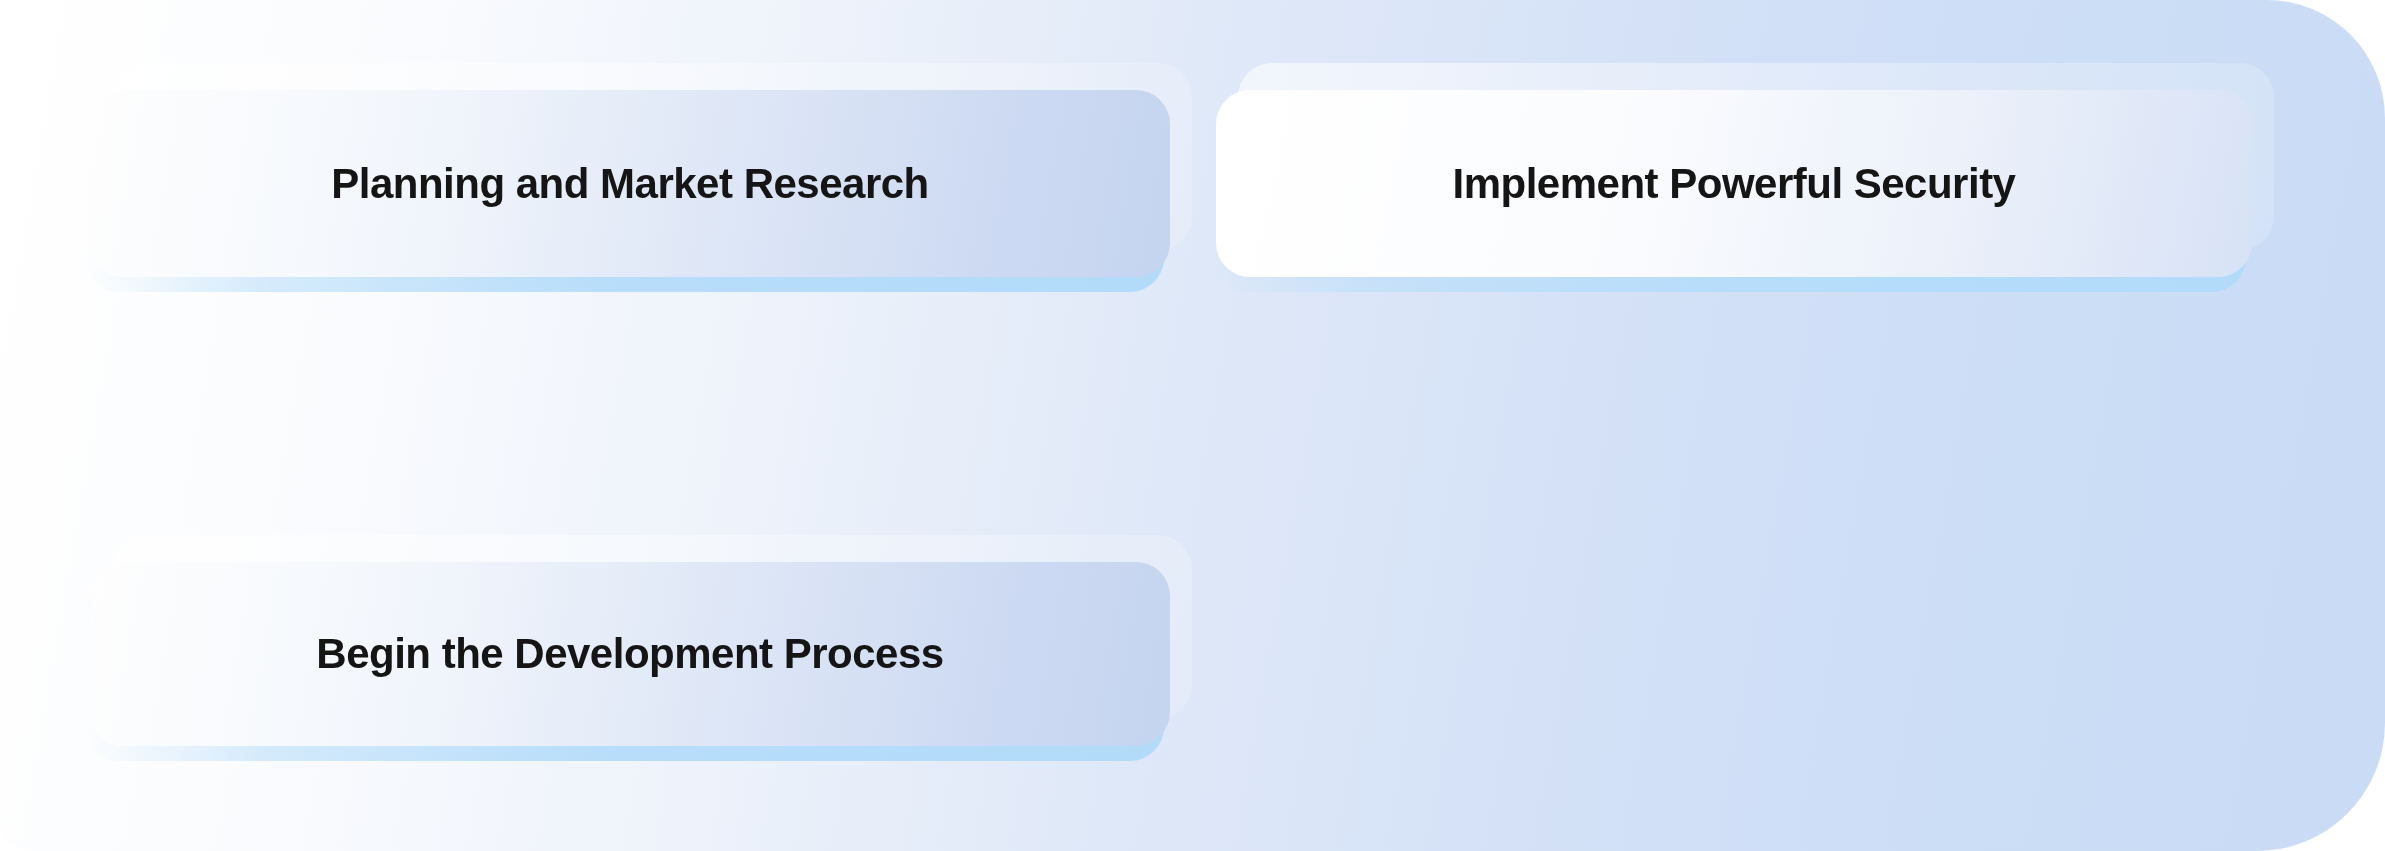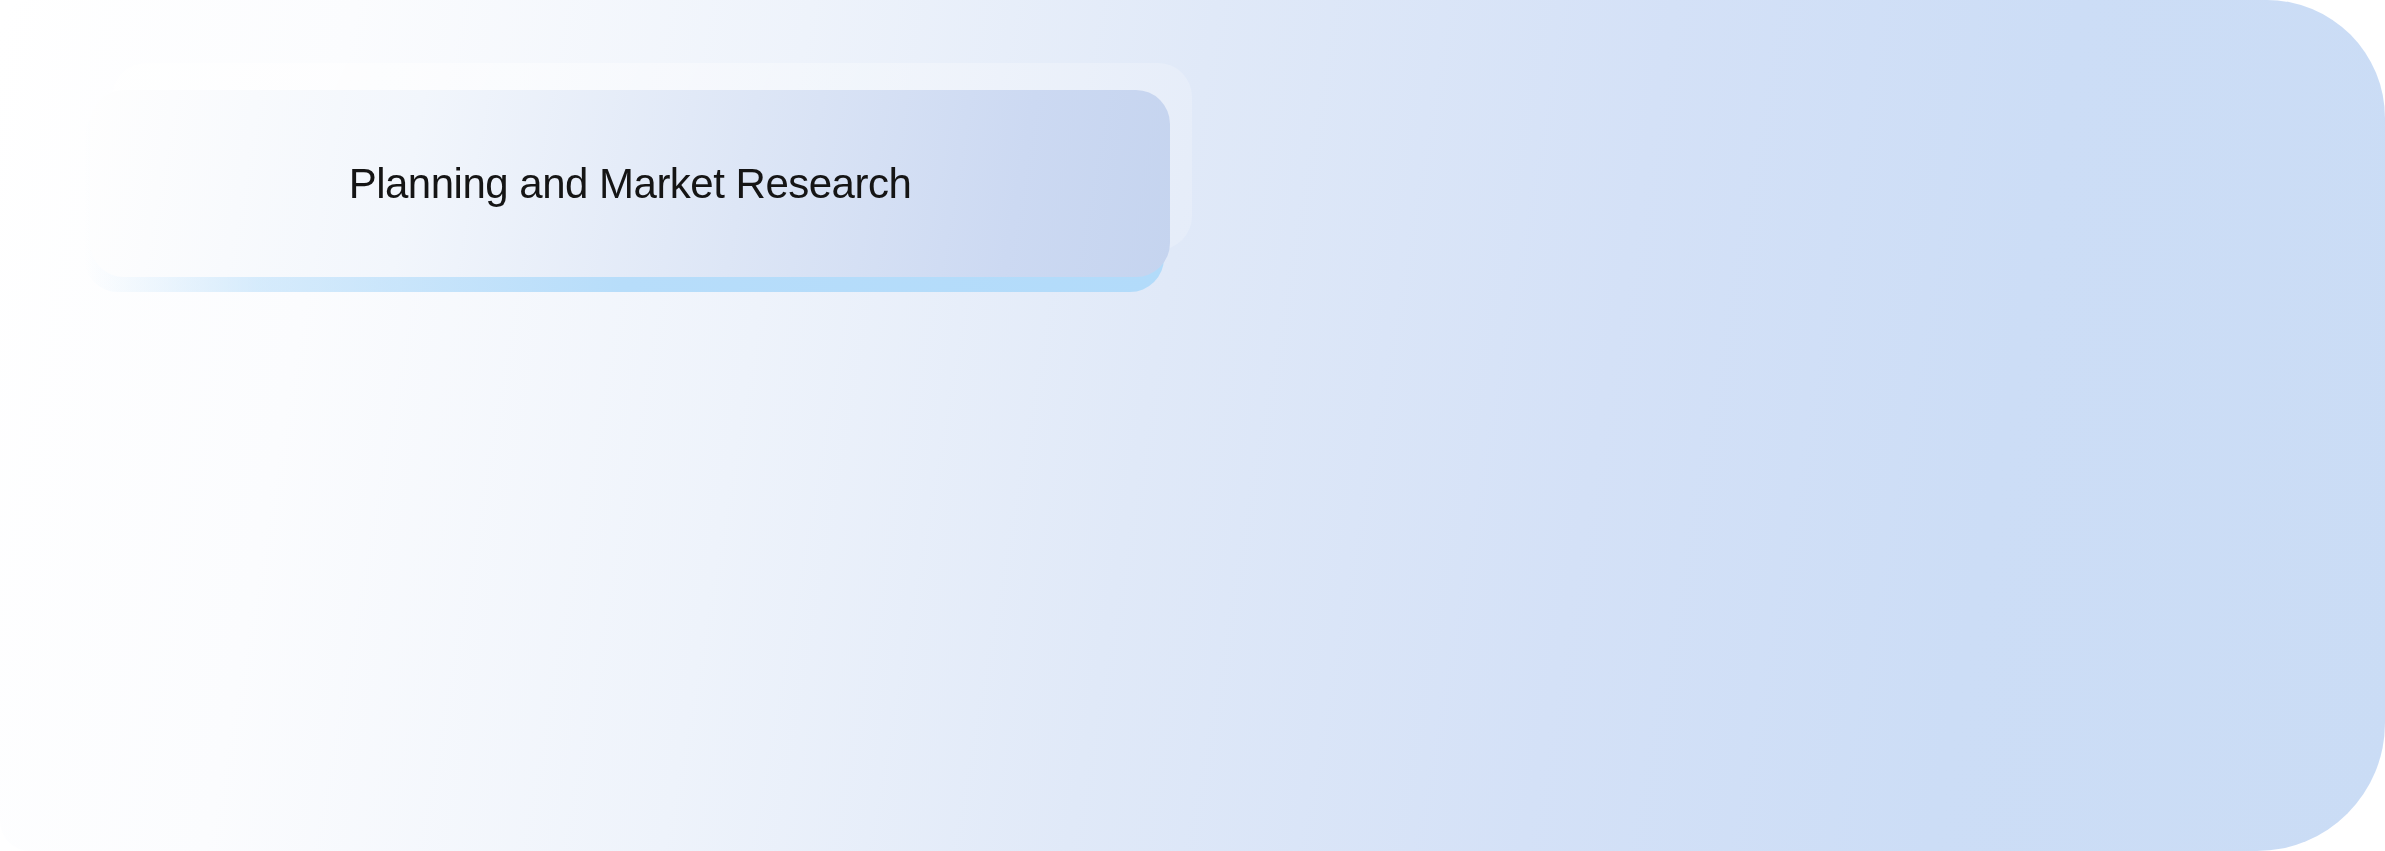--- a/index.html
+++ b/index.html
@@ -97,36 +97,42 @@
       #dde6f7 92%,
       #d7e2f6 100%);
   }
 
   .row-1 { top: 90px;  height: 187px; }
   .row-2 { top: 325px; height: 181px; }
   .row-3 { top: 562px; height: 184px; }
 
   .card-label {
     font-size: 42px;
-    font-weight: 400;
+    font-weight: 700;
     letter-spacing: -0.5px;
     color: #151515;
     white-space: nowrap;
     line-height: 1;
   }
 </style>
 </head>
 <body>
 
 <div class="stage">
   <div class="panel">
 
     <div class="card col-left row-1">
       <span class="card-label">Planning and Market Research</span>
     </div>
 
+    <div class="card col-right row-1">
+      <span class="card-label">Implement Powerful Security</span>
+    </div>
 
 
 
+    <div class="card col-left row-3">
+      <span class="card-label">Begin the Development Process</span>
+    </div>
 
 
   </div>
 </div>
 
 </body></html>

